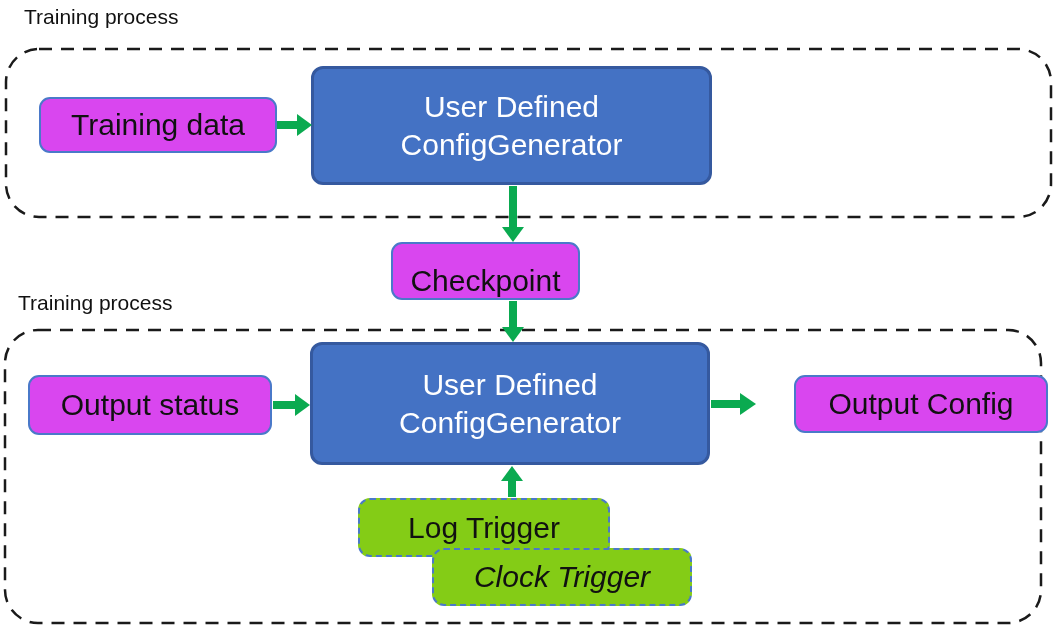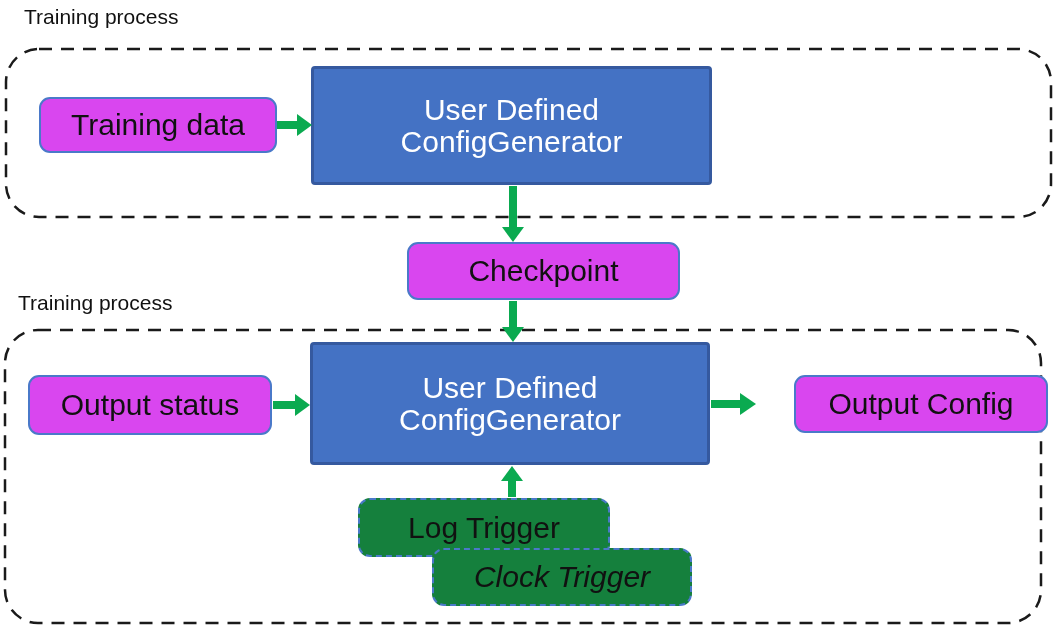--- a/index.html
+++ b/index.html
@@ -41,30 +41,30 @@
     white-space: nowrap;
   }
   .outline-box {
     border: 2px solid var(--outline-blue);
     border-radius: 11px;
     z-index: 2;
   }
   .blue-box {
     background: var(--blue-fill);
     border: 3px solid var(--blue-box-border);
-    border-radius: 4px;
+    border-radius: 12px;
     color: var(--text-light);
     white-space: pre-line;
-    line-height: 32px;
+    line-height: 38px;
     z-index: 2;
   }
   .trigger-box {
     border: 2px dashed var(--outline-blue);
     border-radius: 12px;
-    background: #15803d;
+    background: #84cc16;
   }
   .z3 { z-index: 3; }
   .z4 { z-index: 4; }
   .container-outline {
     fill: none;
     stroke: var(--dash-black);
     stroke-width: 2.5;
     stroke-dasharray: 13 9;
   }
   .arrow-shaft { stroke: var(--arrow-green); stroke-width: 8; fill: none; }
@@ -87,21 +87,21 @@
 
   <div class="node outline-box" style="left:39px; top:97px; width:238px; height:56px;">
     <span>Training data</span>
   </div>
 
   <div class="node blue-box" style="left:311px; top:66px; width:401px; height:119px;">
     <span>User Defined
 ConfigGenerator</span>
   </div>
 
-  <div class="node outline-box" style="left:407px; top:242px; width:273px; height:58px;">
+  <div class="node outline-box" style="left:391px; top:242px; width:189px; height:58px;align-items:flex-end;">
     <span>Checkpoint</span>
   </div>
 
   <div class="node outline-box" style="left:28px; top:375px; width:244px; height:60px;">
     <span>Output status</span>
   </div>
 
   <div class="node blue-box" style="left:310px; top:342px; width:400px; height:123px;">
     <span>User Defined
 ConfigGenerator</span>

